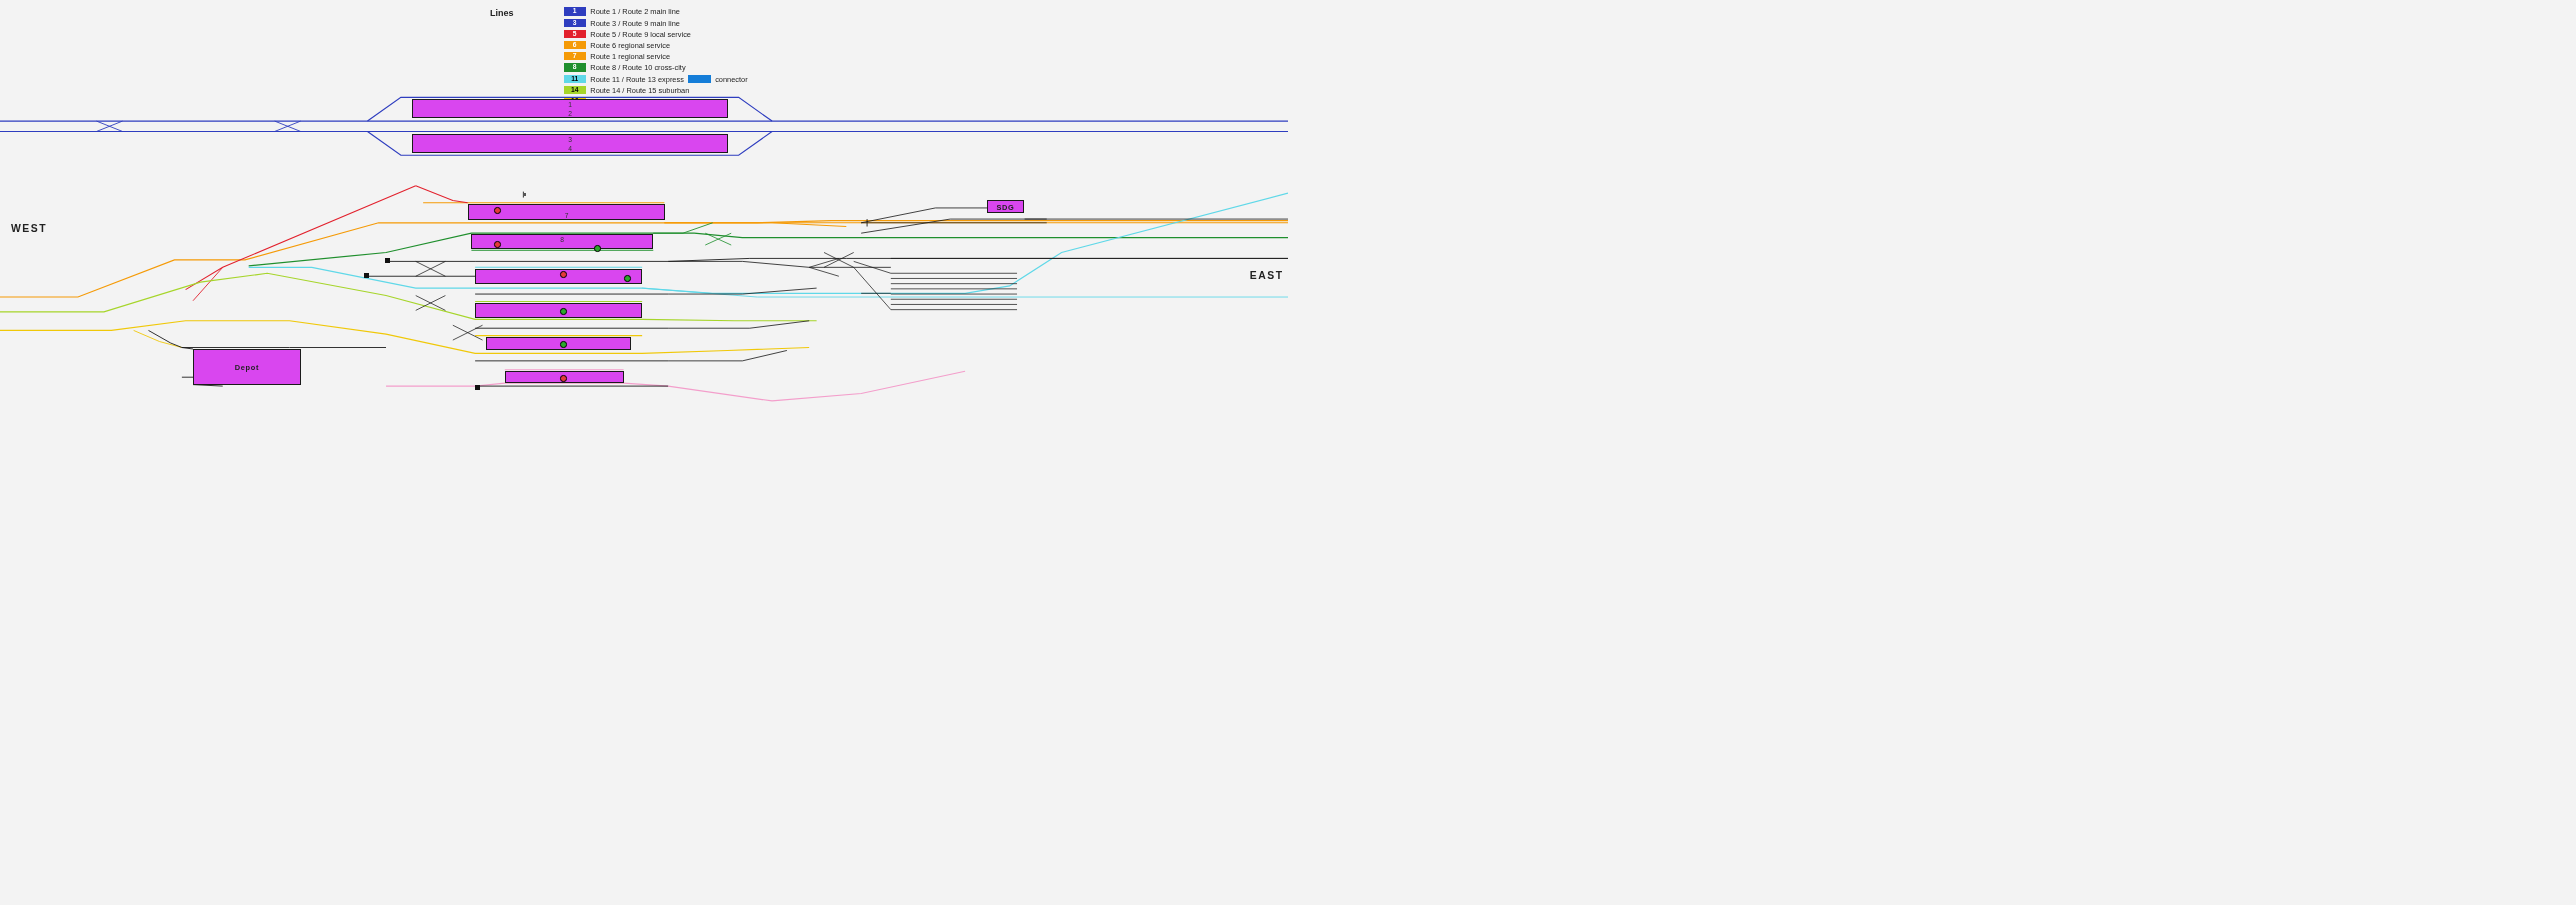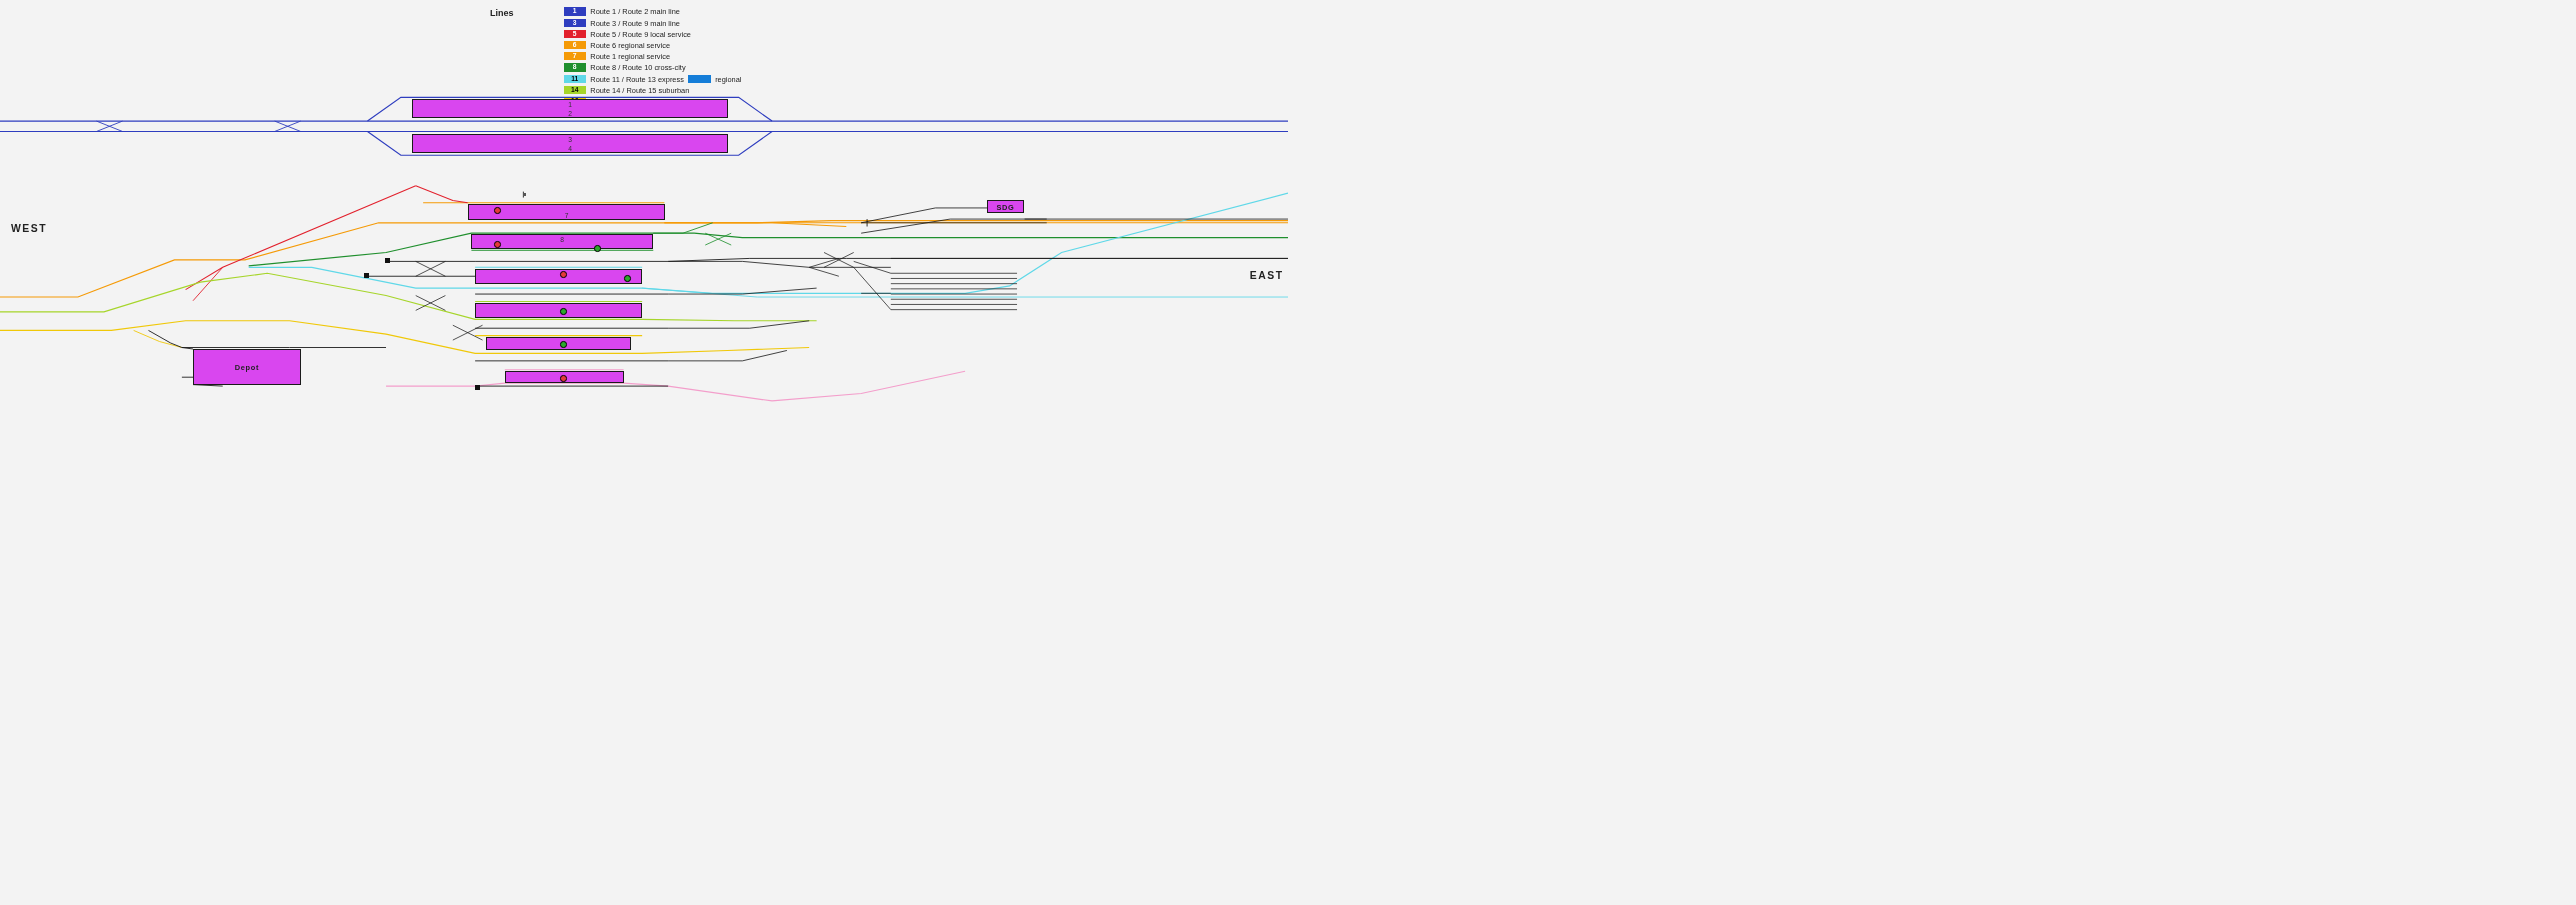--- a/index.html
+++ b/index.html
@@ -130,21 +130,21 @@
           <span class="line-label">Route 1 regional service</span>
         </div>
         <div class="legend-row">
           <span class="line-id" style="background: rgb(31, 143, 45); color: rgb(255, 255, 255);">8</span>
           <span class="line-label">Route 8 / Route 10 cross-city</span>
         </div>
         <div class="legend-row">
           <span class="line-id" style="background: rgb(95, 216, 232); color: rgb(0, 0, 0);">11</span>
           <span class="line-label">Route 11 / Route 13 express</span>
           <span class="line-id" style="background: rgb(20, 125, 216); color: rgb(255, 255, 255);"></span>
-          <span class="line-label">regional</span>
+          <span class="line-label">connector</span>
         </div>
         <div class="legend-row">
           <span class="line-id" style="background: rgb(166, 213, 42); color: rgb(0, 0, 0);">14</span>
           <span class="line-label">Route 14 / Route 15 suburban</span>
         </div>
         <div class="legend-row">
           <span class="line-id" style="background: rgb(240, 200, 8); color: rgb(0, 0, 0);">16</span>
           <span class="line-label">Route 16 branch</span>
         </div>
         <div class="legend-row">

